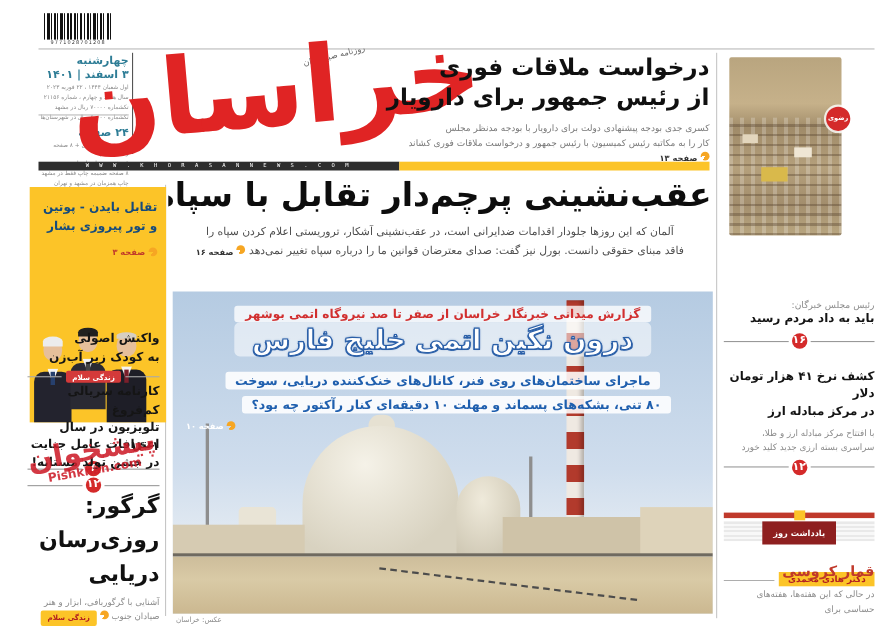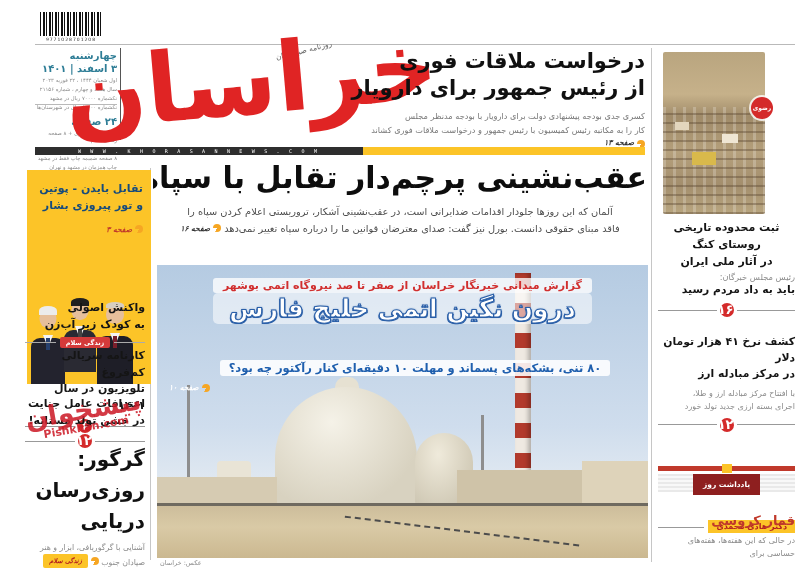--- a/index.html
+++ b/index.html
@@ -31,21 +31,21 @@
     text-align:center; line-height:130px; transform:rotate(-5deg); letter-spacing:-2px; }
   .tagline { right:468px; top:46px; font-size:7.5px; color:#666; transform:rotate(-14deg); }
 
   
   .top-story { right:155px; top:48px; width:310px; text-align:right; }
   .top-story .t1 { font-size:21px; font-weight:800; color:#101010; line-height:1.3; white-space:nowrap; }
   .top-story .t2 { font-size:21px; font-weight:800; color:#101010; line-height:1.3; white-space:nowrap; }
   .top-story .sub { margin-top:7px; font-size:8.2px; color:#777; line-height:1.7; }
 
   
-  .pbadge { display:inline-flex; align-items:center; gap:3px; white-space:nowrap;font-style:italic; }
+  .pbadge { display:inline-flex; align-items:flex-start; gap:3px; white-space:nowrap; }
   .moon { width:8px; height:8px; border-radius:50%; display:inline-block;
     background:conic-gradient(from 210deg, transparent 0 55deg, #f6a623 55deg 360deg); }
   .pbadge .ptxt { font-size:7.5px; font-weight:bold; color:#333; }
 
   
   .site-bar { left:35px; top:147px; width:328px; height:8px; background:#2e2e2e; color:#fff; font-size:5px;
     letter-spacing:3.2px; line-height:8.5px; text-align:center; direction:ltr; font-family:"DejaVu Sans Mono",monospace; }
   .yellow-bar { left:363px; top:147px; width:282px; height:8px; background:#fcc428; }
 
   
@@ -67,21 +67,21 @@
     clip-path:polygon(0 0,100% 0,50% 100%); }
   .fig .tie { position:absolute; left:50%; transform:translateX(-50%); width:4px; height:12px; }
   .lc-item { left:25px; width:120px; text-align:right; }
   .lc-bold { font-size:11px; font-weight:800; color:#151515; line-height:1.5; }
   .chip-row { display:flex; align-items:center; gap:4px; margin-top:4px; }
   .chip-row i { flex:1; height:1px; background:#aaa; }
   .chip-red { background:#d43a3a; color:#fff; font-size:6.5px; font-weight:bold; padding:1.5px 6px; border-radius:2px; white-space:nowrap; }
   .chip-yellow { background:#fcc428; color:#b32020; font-size:6.5px; font-weight:bold; padding:1.5px 6px; border-radius:2px; white-space:nowrap; }
   .numdiv { display:flex; align-items:center; gap:3px; }
   .numdiv i { flex:1; height:1px; background:#999; }
-  .ncircle { width:14px; height:14px; border-radius:50%; background:#d42a2a; color:#fff; font-size:13px; font-weight:bold;
+  .ncircle { width:14px; height:14px; border-radius:50%; background:#d42a2a; color:#fff; font-size:10px; font-weight:bold;
     text-align:center; line-height:14px; flex:0 0 auto; }
   .watermark { left:16px; top:396px; width:136px; text-align:center; transform:rotate(-10deg); z-index:6; pointer-events:none; }
   .watermark .wfa { font-size:27px; font-weight:800; color:rgba(205,30,42,0.88); line-height:1; }
   .watermark .wen { font-size:11px; font-weight:bold; color:rgba(205,30,42,0.88); direction:ltr; margin-top:-2px; }
   .feature-t { font-size:20px; font-weight:800; color:#111; line-height:1.55; }
   .feature-s { font-size:7.8px; color:#8a8a8a; line-height:1.7; }
 
   
   .photo { left:157px; top:265px; width:491px; height:293px; overflow:hidden;
     background:linear-gradient(180deg,#b5cbe2 0%,#cfdded 55%,#e4ebf2 78%); }
@@ -288,58 +288,52 @@
     <div class="dome-small"></div>
     <div class="tank"></div>
     <div class="bldg" style="left:0;top:212px;width:120px;height:28px;"></div>
     <div class="bldg" style="left:300px;top:205px;width:130px;height:35px;background:#cfc3a8;"></div>
     <div class="bldg" style="left:425px;top:196px;width:66px;height:44px;background:#ded3ba;"></div>
     <div class="fence"></div>
     <div class="ground"></div>
     <div class="path"></div>
     <div class="ph-kicker"><span>گزارش میدانی خبرنگار خراسان از صفر تا صد نیروگاه اتمی بوشهر</span></div>
     <div class="ph-title"><span>درون نگین اتمی خلیج فارس</span></div>
+    <div class="ph-sub" style="top:70px;"><span>ماجرای ساختمان‌های روی فنر، کانال‌های خنک‌کننده دریایی، سوخت</span></div>
     <div class="ph-sub" style="top:92px;padding-left:25px;"><span>۸۰ تنی، بشکه‌های پسماند و مهلت ۱۰ دقیقه‌ای کنار رآکتور چه بود؟</span></div>
     <div class="ph-badge pbadge">
         <span class="moon"></span>
         <span class="ptxt">صفحه ۱۰</span>
       </div>
   </div>
   <div class="abs photo-caption">عکس: خراسان</div>
 
   <div class="abs village">
     <div class="vh1"></div>
     <div class="vh2"></div>
     <div class="vh3"></div>
   </div>
   <div class="abs razavi">رضوی</div>
-  <div class="abs rc" style="top:219px;">
-    <div class="rc-caption">
-      <span>ثبت محدوده تاریخی</span><br>
-      <span>روستای کنگ</span><br>
-      <span>در آثار ملی ایران</span>
-    </div>
-  </div>
 
   <div class="abs rc" style="top:272px;">
     <div class="rc-pre">رئیس مجلس خبرگان:</div>
     <div class="rc-title">باید به داد مردم رسید</div>
     <div class="numdiv" style="margin-top:5px;">
         <i></i>
         <span class="ncircle">۱۶</span>
         <i></i>
       </div>
   </div>
 
   <div class="abs rc" style="top:315px;margin-top:19px;">
     <div class="rc-title">کشف نرخ ۴۱ هزار تومان دلار</div>
     <div class="rc-title">در مرکز مبادله ارز</div>
     <div class="rc-sub" style="margin-top:4px;">
       <span>با افتتاح مرکز مبادله ارز و طلا،</span><br>
-      <span>اجرای بسته ارزی جدید تولد خورد</span>
+      <span>سراسری بسته ارزی جدید کلید خورد</span>
     </div>
     <div class="numdiv" style="margin-top:5px;">
         <i></i>
         <span class="ncircle">۱۲</span>
         <i></i>
       </div>
   </div>
 
 
   <div class="abs note-bar">

